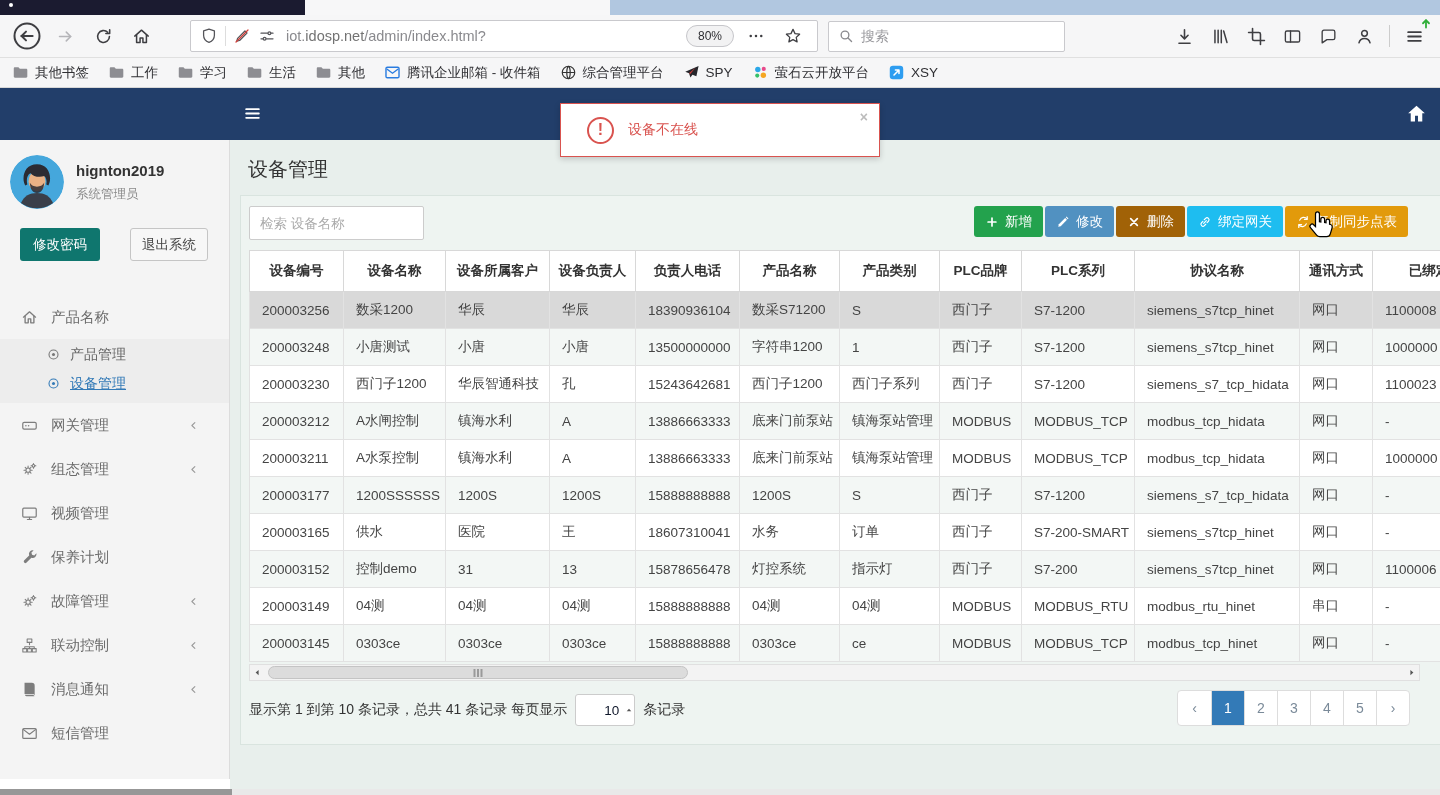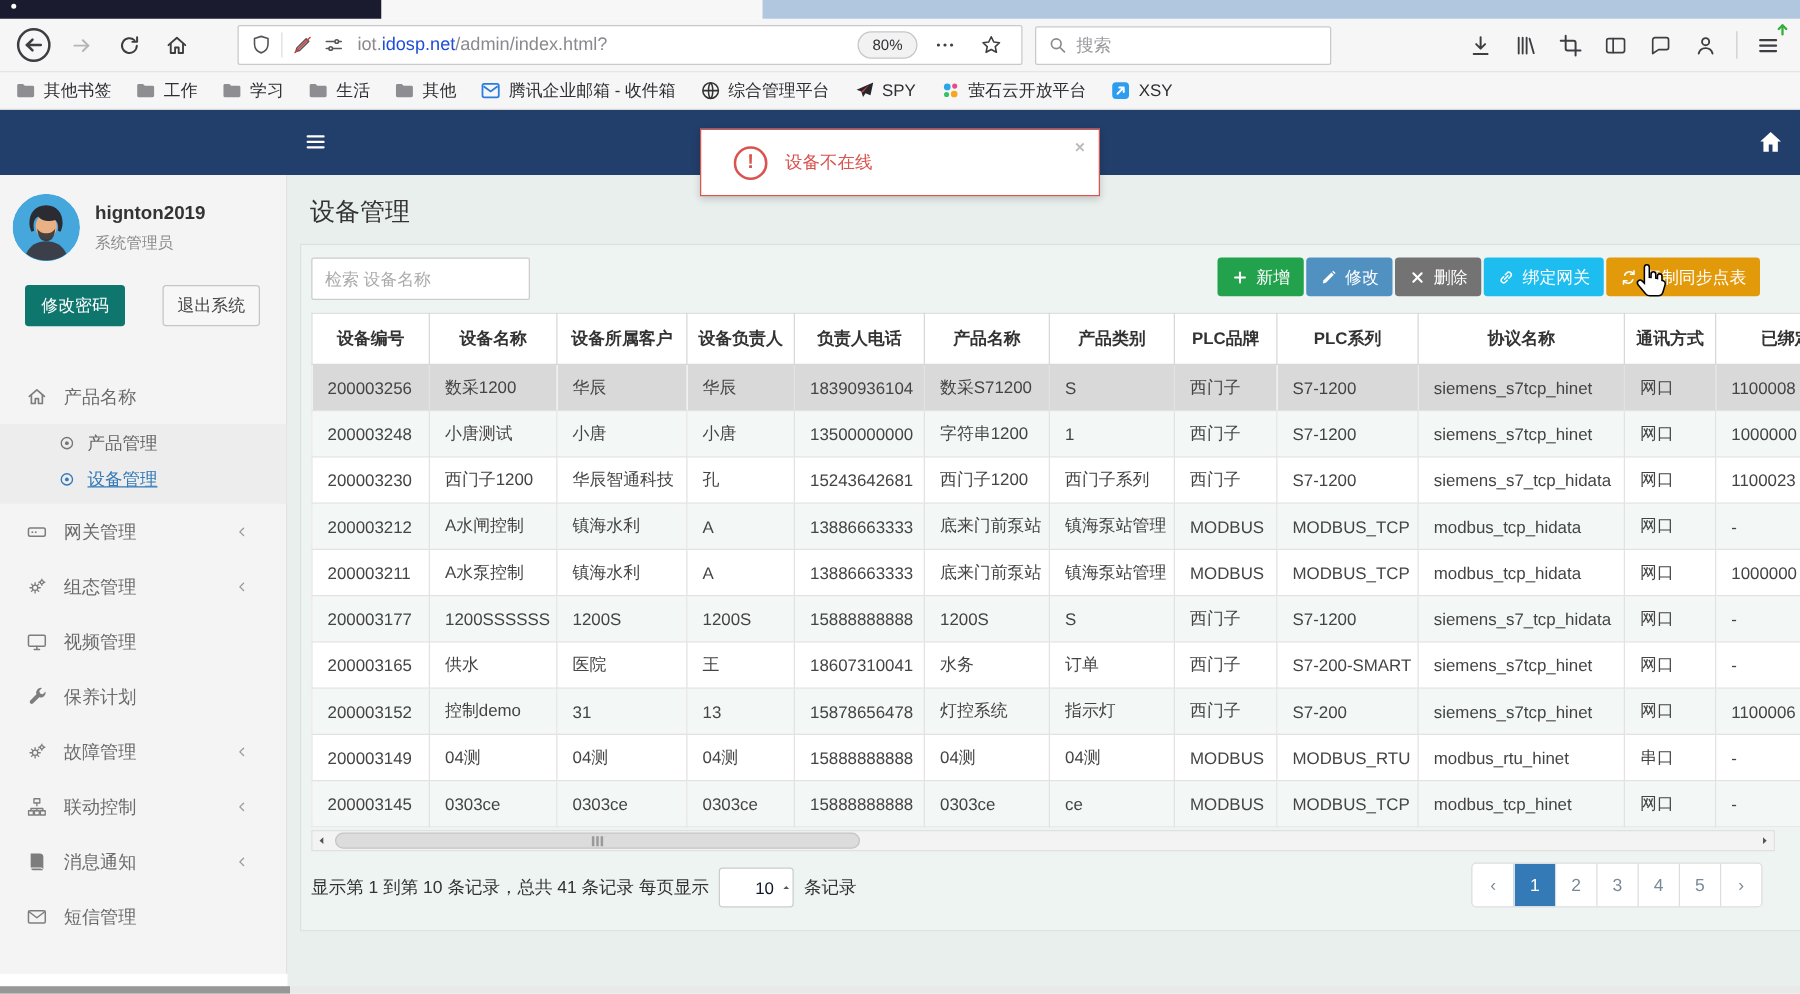--- a/index.html
+++ b/index.html
@@ -17,21 +17,21 @@
   
   .toolbar { height:43px; background:#f6f6f7; border-bottom:1px solid #e0e0e0; display:flex; align-items:center; padding:0 10px; gap:4px; }
   .tb-ic { width:34px; height:32px; color:#3e3e42; display:flex; align-items:center; justify-content:center; }
   .tb-ic svg { width:19px; height:19px; }
   .tb-ic.back svg { width:30px; height:30px; }
   .tb-ic.fwd { color:#b5b5b9; }
   .urlbar { width:628px; height:32px; margin-left:28px; background:#fff; border:1px solid #c9c9cd; border-radius:2px; display:flex; align-items:center; padding:0 9px; gap:7px; }
   .urlbar .u-ic { width:18px; height:18px; color:#55555a; }
   .u-div { width:1px; height:20px; background:#ddd; }
   .url-text { font-size:14.5px; color:#8a8a8e; white-space:nowrap; margin-left:3px; }
-  .url-text .dom { color:#1d4ed8; }
+  .url-text .dom { color:#737373; }
   .zoom-pill { margin-left:auto; height:22px; padding:0 11px; border:1px solid #c6c6ca; border-radius:11px; background:#f2f2f3; font-size:12px; color:#2f2f33; display:flex; align-items:center; }
   .urlbar .pa-ic { width:30px; height:26px; color:#3e3e42; display:flex; align-items:center; justify-content:center; }
   .urlbar .pa-ic svg { width:18px; height:18px; }
   .searchbox { width:237px; height:31px; margin-left:6px; background:#fff; border:1px solid #c9c9cd; border-radius:2px; display:flex; align-items:center; padding:0 9px; gap:7px; }
   .searchbox .ic { width:16px; height:16px; color:#8a8a8e; }
   .searchbox input { border:none; outline:none; flex:1; font-size:14px; color:#333; background:transparent; font-family:inherit; }
   .searchbox input::placeholder { color:#9a9a9e; }
   .right-icons { margin-left:auto; display:flex; align-items:center; gap:5px; }
   .right-icons .tb-ic { width:31px; }
   .v-div { width:1px; height:22px; background:#ccc; margin:0 4px; }
@@ -531,21 +531,21 @@
             <span class="ic">
               <svg viewBox="0 0 24 24">
                 <g fill="currentColor">
                   <path d="M3.8 20.2l1.1-4.3L15.7 5.1l3.2 3.2L8.1 19.1l-4.3 1.1z"></path>
                   <path d="M16.8 4l1.3-1.3 3.2 3.2L20 7.2z"></path>
                 </g>
               </svg>
             </span>
             <span>修改</span>
           </div>
-          <div class="abtn" style="background: #737373; align-items: center;">
+          <div class="abtn" style="background: #a16207; align-items: center;">
             <span class="ic">
               <svg viewBox="0 0 24 24" fill="none" stroke="currentColor" stroke-width="2.9" stroke-linecap="round" stroke-linejoin="round">
                 <path d="M6.3 6.3l11.4 11.4M17.7 6.3L6.3 17.7"></path>
               </svg>
             </span>
             <span>删除</span>
           </div>
           <div class="abtn" style="background: rgb(30, 189, 240);">
             <span class="ic">
               <svg viewBox="0 0 24 24" fill="none" stroke="currentColor" stroke-width="2" stroke-linecap="round" stroke-linejoin="round">

